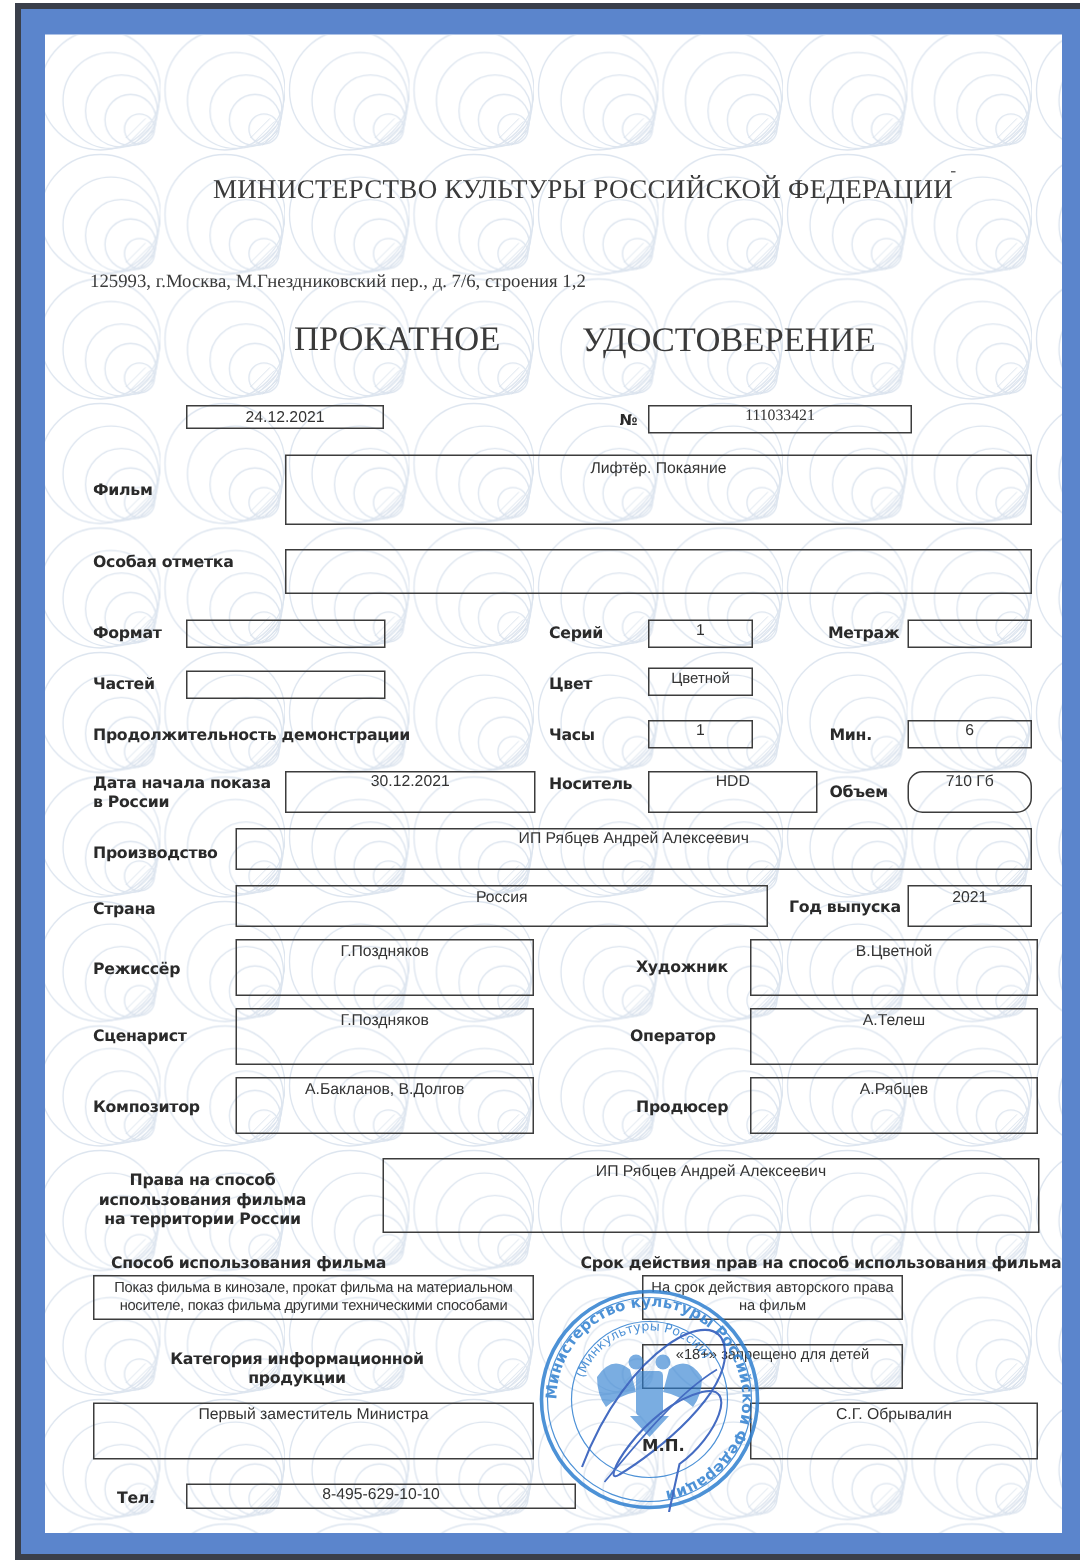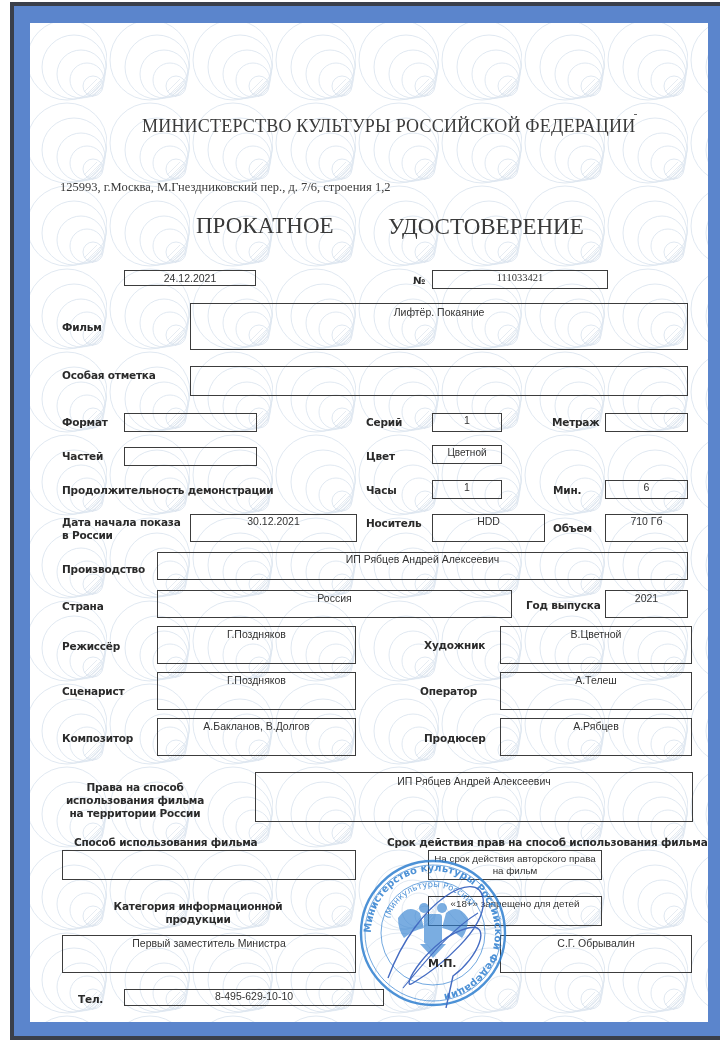--- a/index.html
+++ b/index.html
@@ -136,21 +136,21 @@
 <div class="lbl" style="left:62px;top:516px;">Дата начала показа</div>
 <div class="lbl" style="left:62px;top:529px;">в России</div>
 <div class="box" style="left:190px;top:514px;width:167px;height:28px;padding-left:28px;">
   <div class="val" style="top:0;">30.12.2021</div>
 </div>
 <div class="lbl" style="left:366px;top:517px;">Носитель</div>
 <div class="box" style="left:432px;top:514px;width:113px;height:28px;">
   <div class="val" style="top:0;">HDD</div>
 </div>
 <div class="lbl" style="left:553px;top:522px;">Объем</div>
-<div class="box" style="left:605px;top:514px;width:83px;height:28px;">
+<div class="box" style="left:605px;top:514px;width:83px;height:28px;border-radius:10px;">
   <div class="val" style="top:0;">710 Гб</div>
 </div>
 
 <div class="lbl" style="left:62px;top:563px;">Производство</div>
 <div class="box" style="left:157px;top:552px;width:531px;height:28px;">
   <div class="val" style="top:0;">ИП Рябцев Андрей Алексеевич</div>
 </div>
 
 <div class="lbl" style="left:62px;top:600px;">Страна</div>
 <div class="box" style="left:157px;top:590px;width:355px;height:28px;">
@@ -190,20 +190,22 @@
 
 <div class="lbl multiline" style="left:60px;top:781px;width:150px;">Права на способ</div>
 <div class="lbl multiline" style="left:60px;top:794px;width:150px;">использования фильма</div>
 <div class="lbl multiline" style="left:60px;top:807px;width:150px;">на территории России</div>
 <div class="box" style="left:255px;top:772px;width:438px;height:50px;">
   <div class="val" style="top:2px;">ИП Рябцев Андрей Алексеевич</div>
 </div>
 
 <div class="lbl" style="left:74px;top:836px;">Способ использования фильма</div>
 <div class="box" style="left:62px;top:850px;width:294px;height:30px;">
+  <div class="val val-2line" style="top:1px;font-size:9.8px;letter-spacing:-0.2px;white-space:nowrap;">Показ фильма в кинозале, прокат фильма на материальном</div>
+  <div class="val val-2line" style="top:13px;font-size:9.8px;letter-spacing:-0.2px;white-space:nowrap;">носителе, показ фильма другими техническими способами</div>
 </div>
 <div class="lbl" style="left:387px;top:836px;">Срок действия прав на способ использования фильма</div>
 <div class="box" style="left:428px;top:850px;width:174px;height:30px;">
   <div class="val val-2line" style="top:1px;font-size:9.8px;">На срок действия авторского права</div>
   <div class="val val-2line" style="top:13px;font-size:9.8px;">на фильм</div>
 </div>
 
 <div class="lbl multiline" style="left:98px;top:900px;width:200px;">Категория информационной</div>
 <div class="lbl multiline" style="left:98px;top:913px;width:200px;">продукции</div>
 <div class="box" style="left:428px;top:896px;width:174px;height:30px;">

